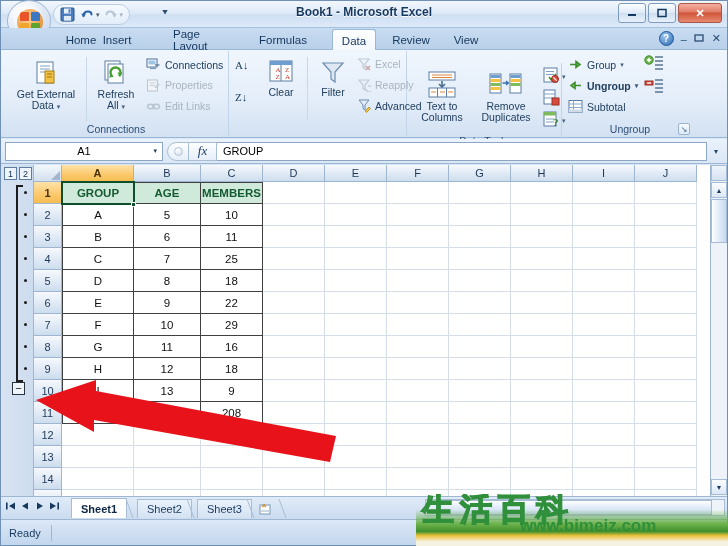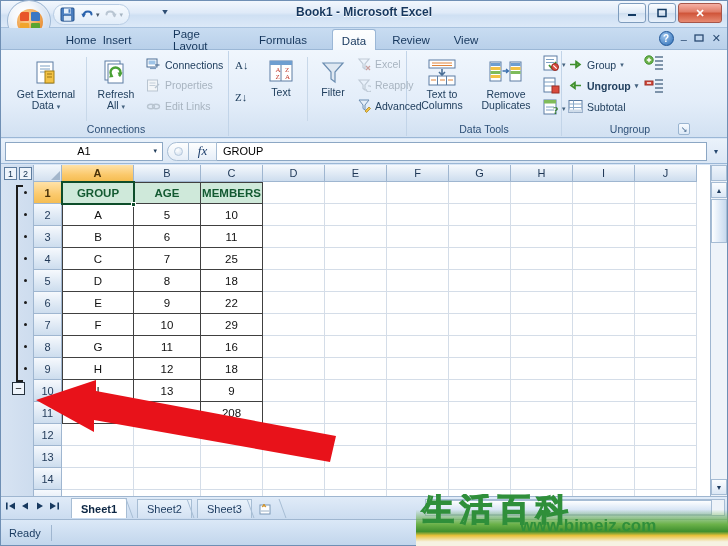--- a/index.html
+++ b/index.html
@@ -534,21 +534,21 @@
       <div class="big-btn" style="left:30px;top:4px;width:44px;">
         <svg class="ico" width="30" height="28" viewBox="0 0 30 28">
           <rect x="4" y="2" width="22" height="20" fill="#ffffff" stroke="#5c7da3"></rect>
           <rect x="4" y="2" width="22" height="4" fill="#6e9ed0"></rect>
           <line x1="15" y1="6" x2="15" y2="22" stroke="#5c7da3"></line>
           <text x="9.5" y="13" font-size="7" fill="#c0392b" font-family="Liberation Serif, serif">A</text>
           <text x="9.5" y="20" font-size="7" fill="#c0392b" font-family="Liberation Serif, serif">Z</text>
           <text x="19" y="13" font-size="7" fill="#c0392b" font-family="Liberation Serif, serif">Z</text>
           <text x="19" y="20" font-size="7" fill="#c0392b" font-family="Liberation Serif, serif">A</text>
         </svg>
-        <div class="rlabel">Text</div>
+        <div class="rlabel">Clear</div>
       </div>
       <div style="position:absolute;left:78px;top:6px;width:1px;height:64px;background:#c8d8e9;"></div>
       <div class="big-btn" style="left:82px;top:4px;width:44px;">
         <svg class="ico" width="30" height="28" viewBox="0 0 30 28">
           <path d="M5 4 L25 4 L17 13 L17 23 L13 20 L13 13 Z" fill="#dfe8f2" stroke="#6b8db1" stroke-width="1.2"></path>
         </svg>
         <div class="rlabel">Filter</div>
       </div>
       <div class="small-row" style="left:128px;top:6px;">
         <svg width="14" height="14" viewBox="0 0 14 14">
@@ -566,21 +566,21 @@
       </div>
       <div class="small-row" style="left:128px;top:48px;">
         <svg width="14" height="14" viewBox="0 0 14 14">
           <path d="M2 1 L12 1 L8 6 L8 11 L6 9.5 L6 6 Z" fill="#e4edf6" stroke="#6b8db1" stroke-width="1"></path>
           <path d="M8 12 L12 8 L13.5 9.5 L9.5 13.5 Z" fill="#f3c244" stroke="#a37e13" stroke-width="0.7"></path>
         </svg>
         <span>Advanced</span>
       </div>
     </div>
 
-    <div class="rgroup" style="left:406px;width:155px;">
+    <div class="rgroup" style="left:406px;width:155px;margin-top:12px;">
       <div class="big-btn" style="left:6px;top:4px;width:58px;">
         <svg class="ico" width="34" height="30" viewBox="0 0 34 30">
           <rect x="4" y="1" width="26" height="8" fill="#ffffff" stroke="#5c7da3"></rect>
           <line x1="7" y1="4" x2="27" y2="4" stroke="#e0843a"></line>
           <line x1="7" y1="6.5" x2="27" y2="6.5" stroke="#e0843a"></line>
           <path d="M17 10 L17 15 M14 13 L17 16 L20 13" stroke="#4a6f96" stroke-width="1.6" fill="none"></path>
           <rect x="4" y="17" width="26" height="9" fill="#ffffff" stroke="#5c7da3"></rect>
           <line x1="12.5" y1="17" x2="12.5" y2="26" stroke="#5c7da3"></line>
           <line x1="21.5" y1="17" x2="21.5" y2="26" stroke="#5c7da3"></line>
           <line x1="6" y1="21" x2="11" y2="21" stroke="#e0843a"></line>

